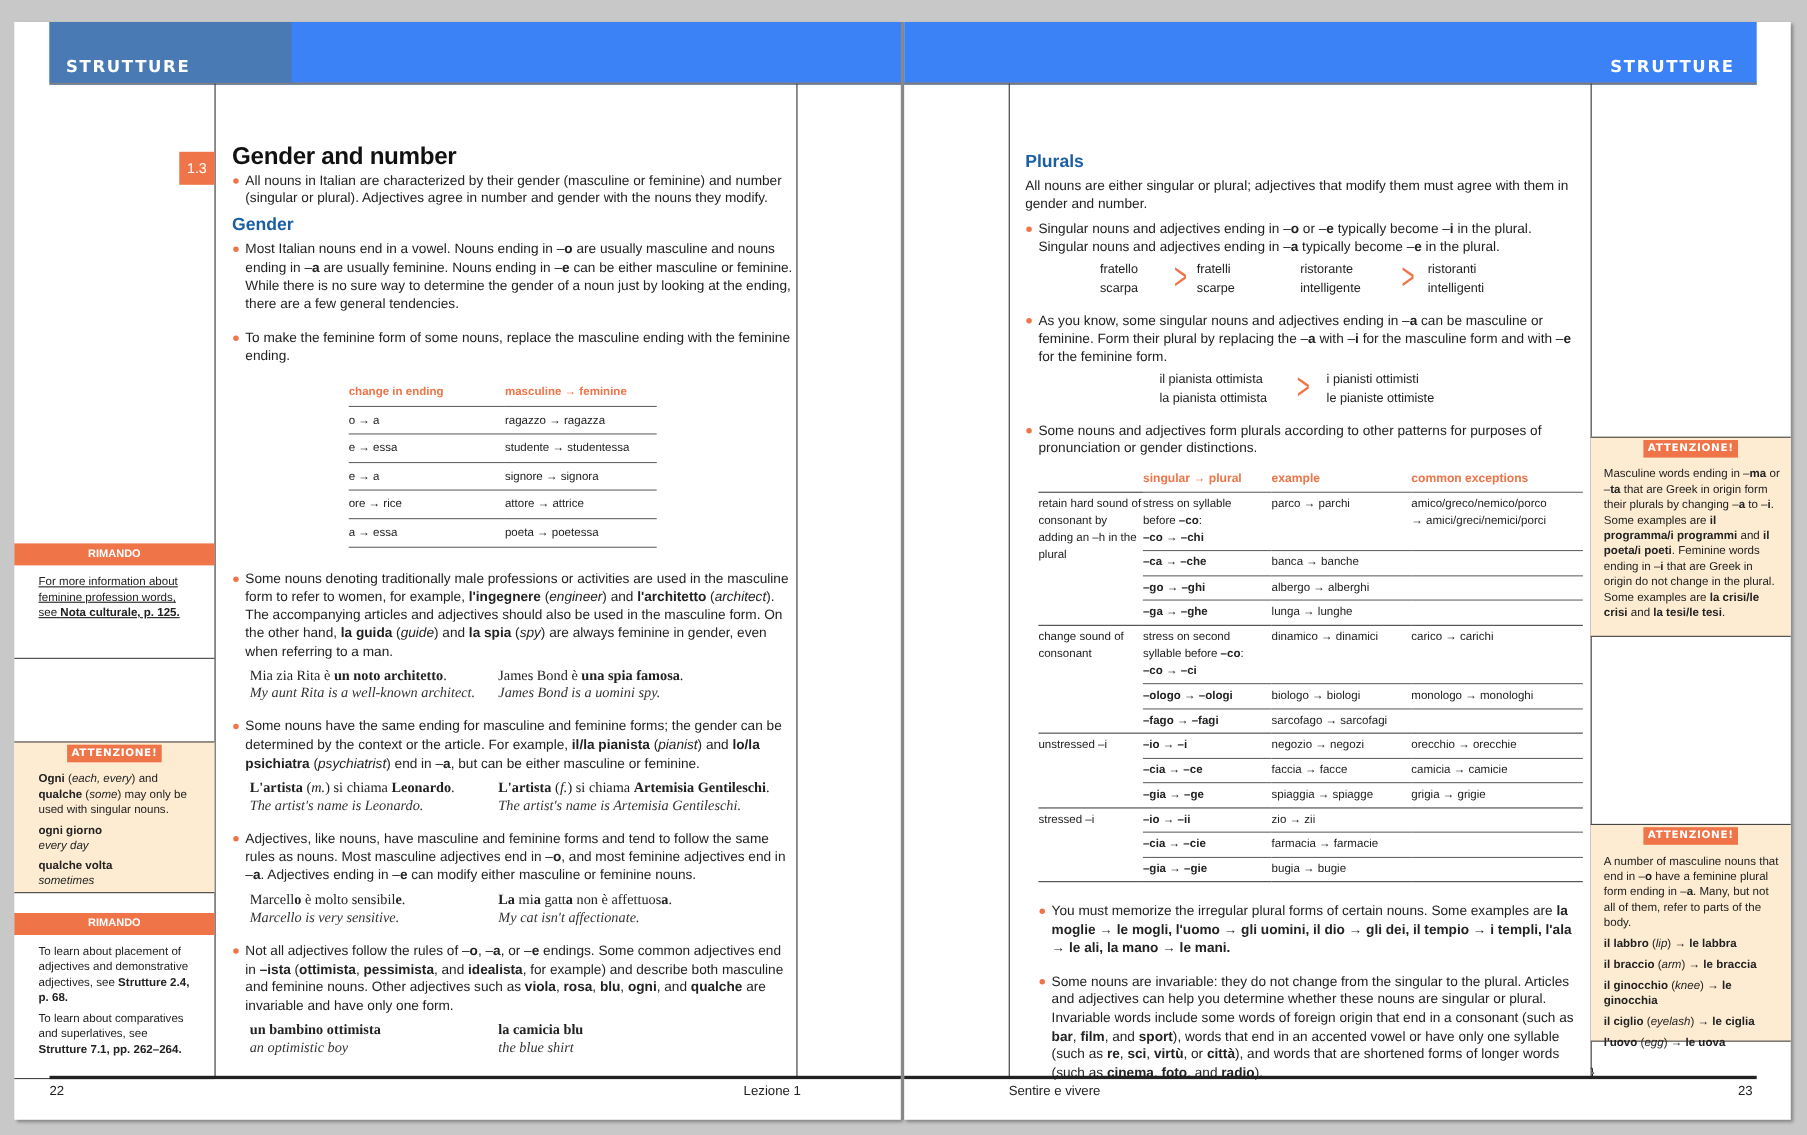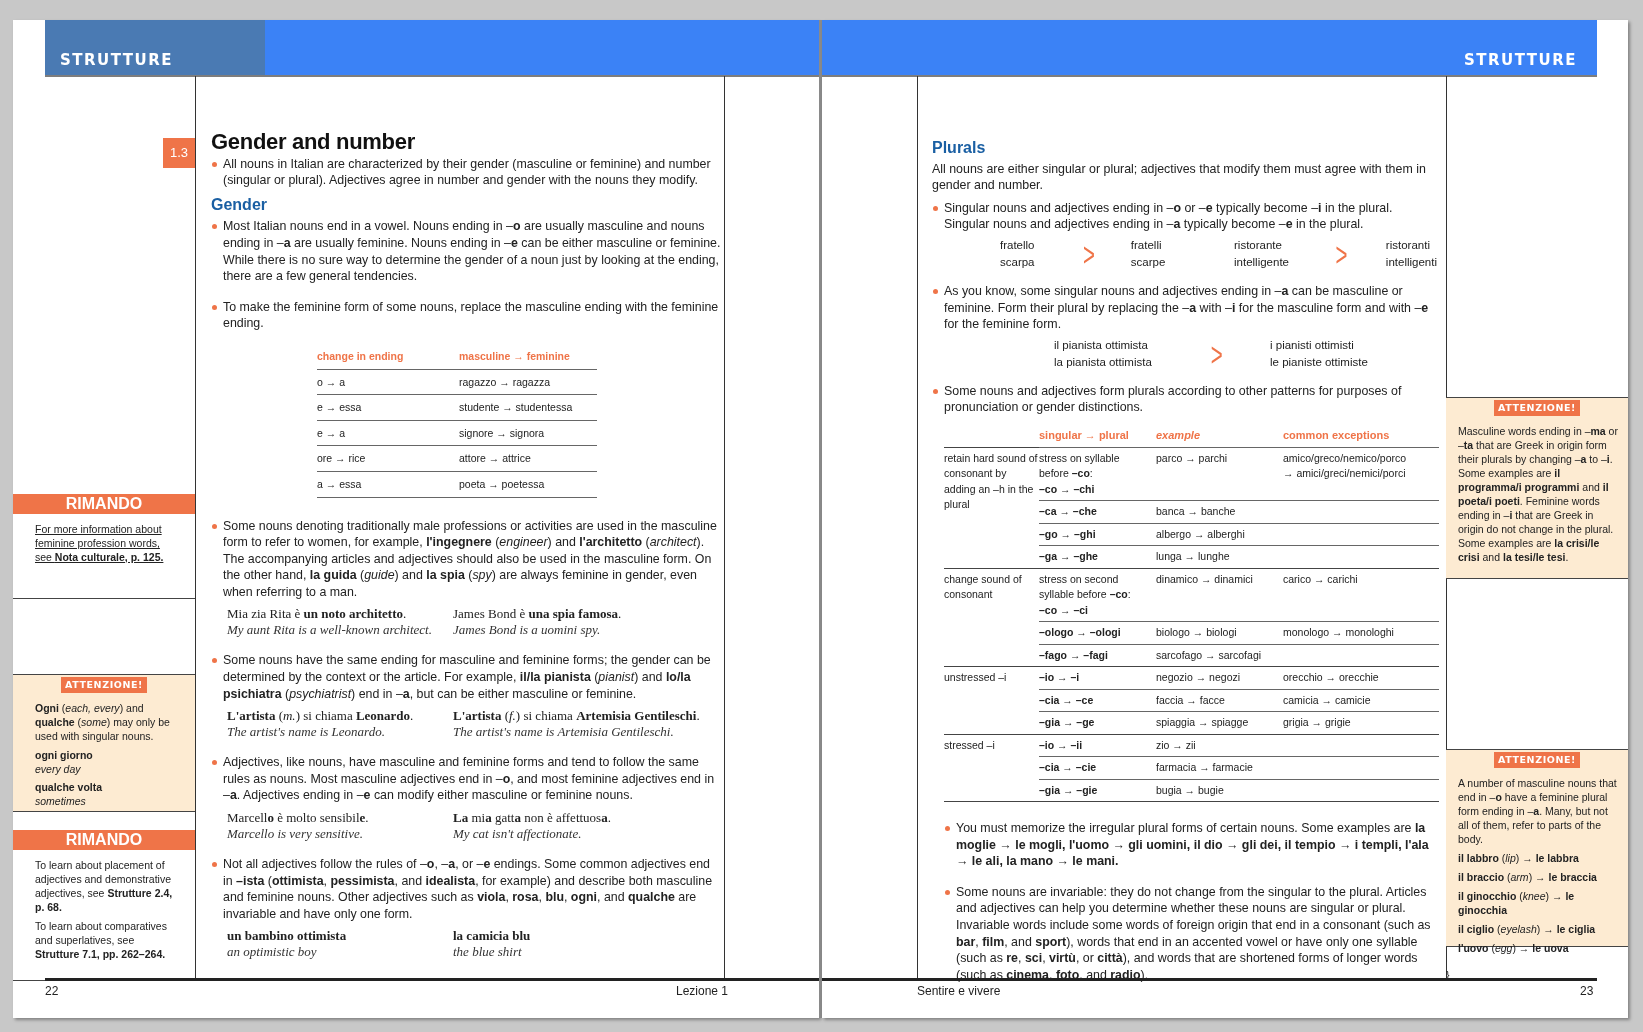--- a/index.html
+++ b/index.html
@@ -27,27 +27,27 @@
 
   table.ch{border-collapse:collapse;font-size:10.5px;}
   table.ch th{color:#ef7448;font-weight:bold;text-align:left;padding:4px 0;border-bottom:1.5px solid #666;}
   table.ch td{padding:4px 0;border-bottom:1.5px solid #666;}
 
   .ex{display:flex;font-family:"Liberation Serif",serif;font-size:13px;line-height:16px;margin-left:16px;}
   .ex > div{width:226px;}
   .ex .it{font-style:italic;color:#333;}
 
   .sidebox{position:absolute;font-size:10.5px;line-height:14px;}
-  .rim-head{background:#ef7448;color:#fff;font-weight:bold;font-size:16px;text-align:center;height:20px;line-height:20px;}
+  .rim-head{background:#ef7448;color:#fff;font-weight:bold;font-size:10px;text-align:center;height:20px;line-height:20px;}
   .att{background:#fdebd2;border-top:1.5px solid #444;border-bottom:1.5px solid #444;}
   .att-tag{display:inline-block;background:#ef7448;color:#fff;font-weight:bold;font-size:9.5px;letter-spacing:0.6px;padding:1px 4px;font-family:"DejaVu Sans",sans-serif;}
   .boxbody{padding:6px 20px 8px 22px;}
   .boxbody p{margin:0 0 5px 0;}
 
-  .pl-row{display:flex;align-items:center;font-size:11.5px;line-height:17px;gap:32px;}
+  .pl-row{display:flex;font-size:11.5px;line-height:17px;}
   .chev{color:#ef7448;font-size:34px;line-height:30px;font-weight:normal;transform:scaleX(0.6);}
 
   table.pt{border-collapse:collapse;font-size:10.5px;width:495px;}
   table.pt th{color:#ef7448;font-weight:bold;text-align:left;padding:3px 0;border-bottom:1.5px solid #666;font-size:11px;}
   table.pt td{vertical-align:top;padding:3px 0;line-height:15.5px;}
   table.pt tr.sep td.c{border-bottom:1.5px solid #666;}
   table.pt tr.grp td{border-bottom:1.5px solid #444;}
   .b{font-weight:bold;}
 </style>
 </head>
@@ -207,21 +207,21 @@
       <div><span>i pianisti ottimisti</span><br><span>le pianiste ottimiste</span></div>
     </div>
 
     <p class="bul" style="margin-top:12px;">Some nouns and adjectives form plurals according to other patterns for purposes of pronunciation or gender distinctions.</p>
 
     <table class="pt" style="margin-top:8px;margin-left:12px;">
       <thead>
           <tr>
         <th style="width:95px;border-bottom:none;"></th>
         <th style="width:117px;">singular → plural</th>
-        <th style="width:127px;font-style:italic;">example</th>
+        <th style="width:127px;">example</th>
         <th>common exceptions</th>
       </tr>
         </thead>
       <tbody>
         <tr class="sep">
           <td rowspan="4" style="border-bottom:1.5px solid #444;border-top:1.5px solid #444;">retain hard sound of consonant by adding an –h in the plural</td>
           <td class="c">stress on syllable<br>before <b>–co</b>:<br><b>–co → –chi</b></td>
           <td class="c">parco → parchi</td>
           <td class="c">amico/greco/nemico/porco<br>→ amici/greci/nemici/porci</td>
         </tr>

